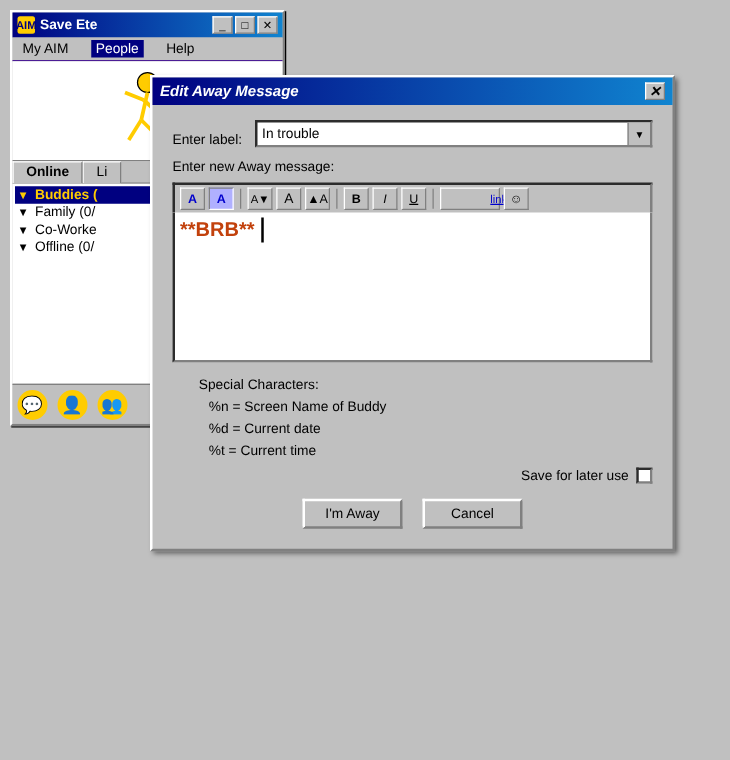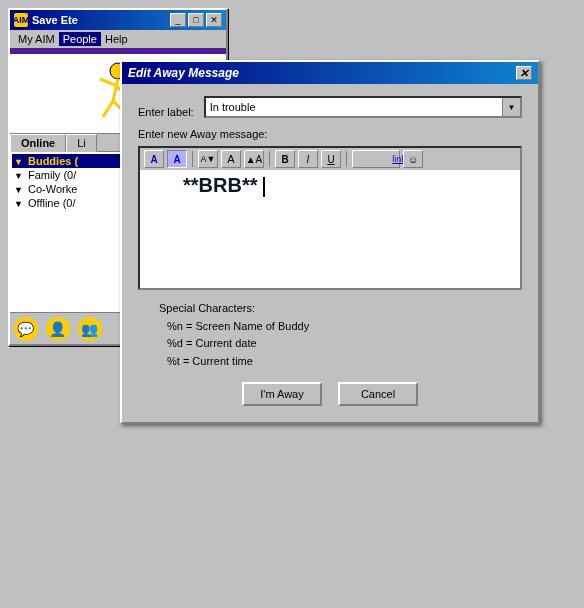--- a/index.html
+++ b/index.html
@@ -70,22 +70,22 @@
       justify-content: center;
       font-size: 9px;
       cursor: pointer;
       color: #000;
     }
 
     .aim-menubar {
       background: #c0c0c0;
       display: flex;
       padding: 2px 4px;
-      gap: 0;
-      border-bottom: 6px solid #4c1d95;
+      gap: 14px;
+      border-bottom: 1px solid #4c1d95;
     }
 
     .aim-menu-item {
       font-size: 11px;
       cursor: pointer;
       padding: 1px 4px;
     }
     .aim-menu-item.selected { background: #000080; color: white; }
 
     .aim-avatar {
@@ -274,25 +274,24 @@
     
     .msg-textarea-wrapper {
       border: 2px inset #808080;
       border-top: none;
       background: white;
       height: 120px;
       padding: 4px;
     }
 
     .msg-text {
-      color: #0f172a;
-      font-size: 20px;
+      color: #c2410c;
+      font-size: 16px;
       font-weight: bold;
       font-family: Arial, sans-serif;
-      margin-left: 39px;
     }
 
     .msg-cursor {
       display: inline-block;
       width: 2px;
       height: 20px;
       background: #000;
       vertical-align: bottom;
       margin-left: 2px;
     }
@@ -482,19 +481,23 @@
       <span class="msg-cursor"></span>
     </div>
 
     <div class="special-chars">
       <div>Special Characters:</div>
       <div class="indent">%n  =  Screen Name of Buddy</div>
       <div class="indent">%d  =  Current date</div>
       <div class="indent">%t   =  Current time</div>
     </div>
 
+    <div class="save-row">
+      <span class="save-label">Save for later use</span>
+      <div class="checkbox"></div>
+    </div>
 
     <div class="dialog-buttons">
       <button class="dialog-btn">I'm Away</button>
       <button class="dialog-btn">Cancel</button>
     </div>
   </div>
 </div>
 
 </body></html>

